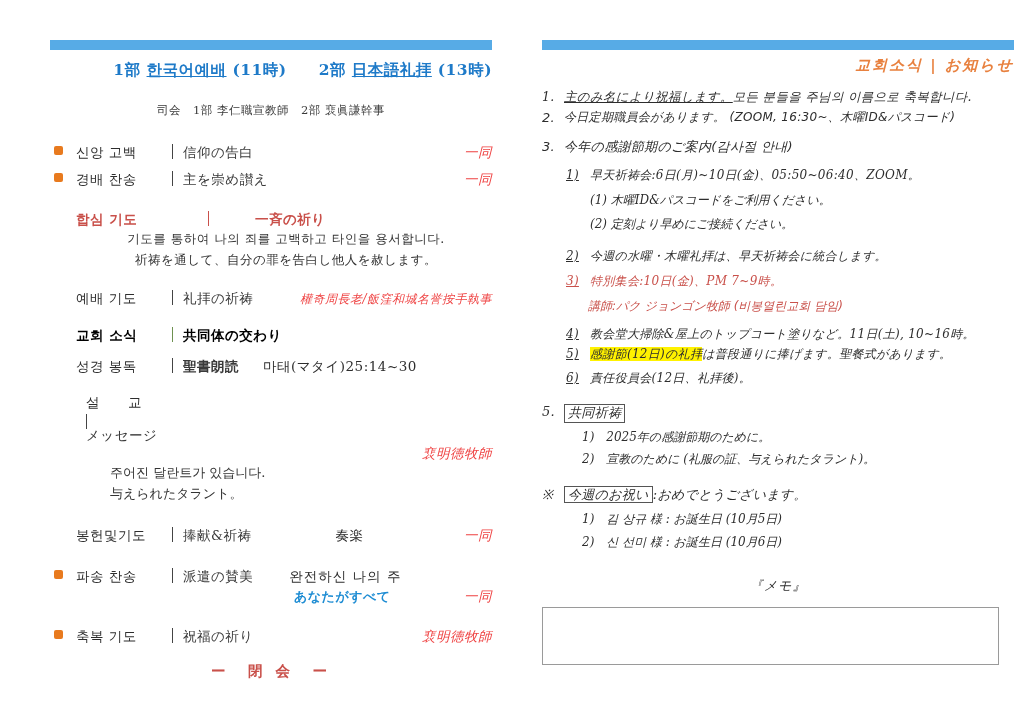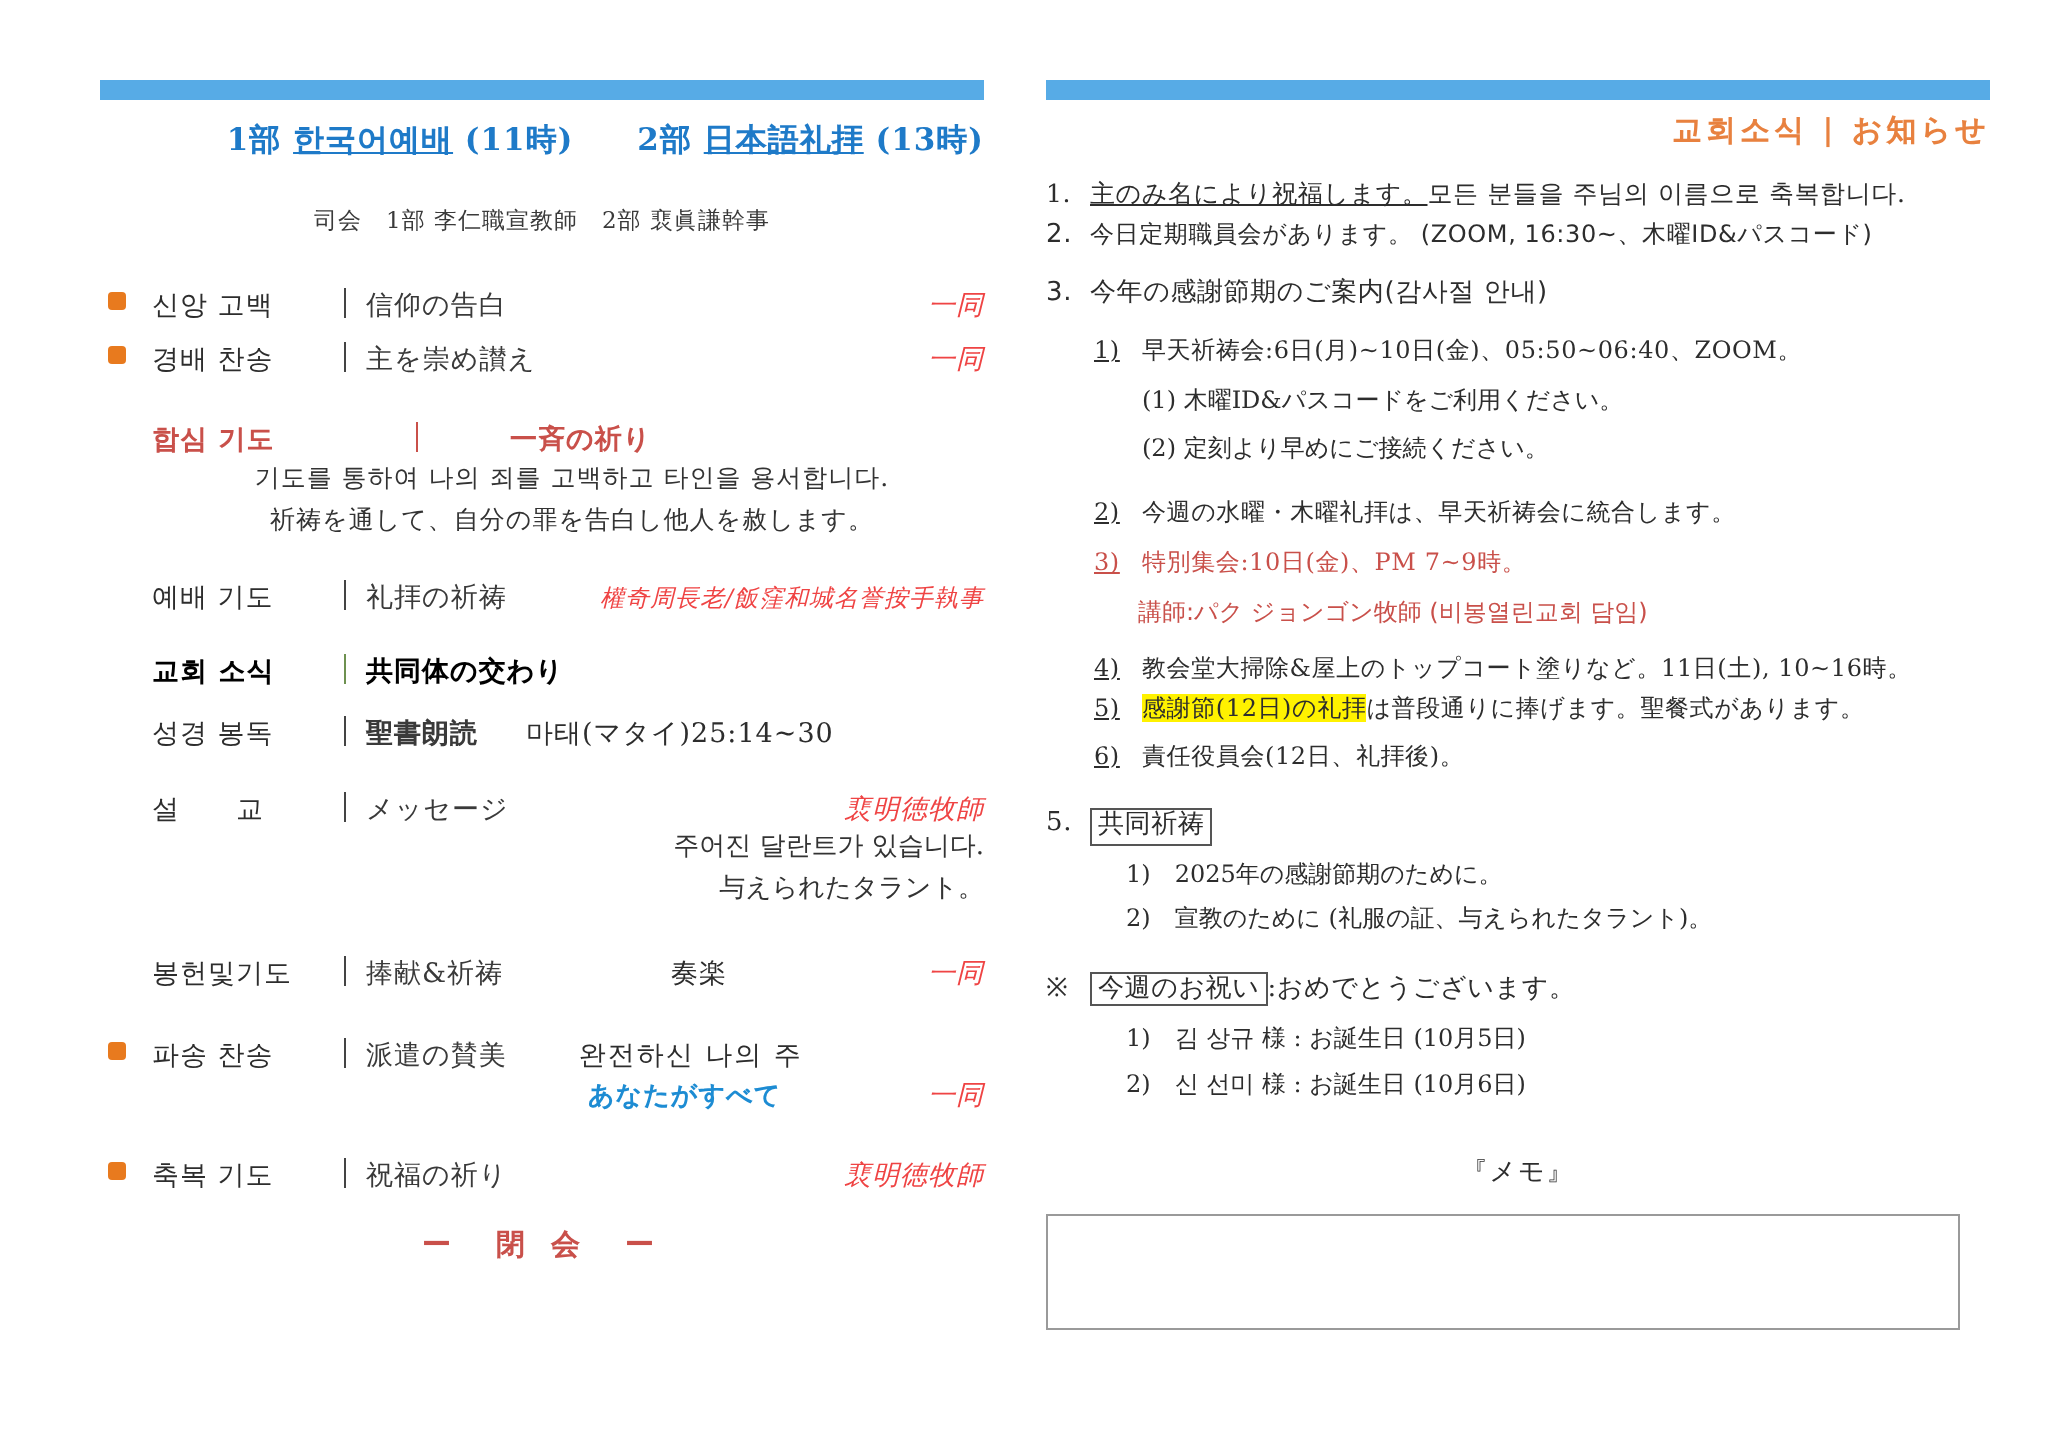--- a/index.html
+++ b/index.html
@@ -1,36 +1,36 @@
 <!DOCTYPE html>
 <html><head>
 <meta charset="utf-8">
 <style>
   html,body{margin:0;padding:0;background:#e9e9e9;}
   .page{position:relative;width:1024px;height:724px;background:#ffffff;margin:0 auto;
         font-family:"DejaVu Serif","Liberation Serif",serif;color:#2d2d2d;overflow:hidden;}
   .col{position:absolute;top:40px;}
   .col-left{left:50px;width:442px;}
-  .col-right{left:523px;width:472px;}
+  .col-right{left:542px;width:472px;font-style:italic;}
   .topbar{height:10px;background:#57ABE6;}
   
   .svc-title{margin-top:10px;text-align:right;color:#1E7AC8;font-weight:bold;font-size:15.5px;letter-spacing:.5px;}
   .svc-title .uln{text-decoration:underline;}
   .mc-line{margin-top:22px;text-align:center;font-size:11.5px;color:#3a3a3a;letter-spacing:.5px;}
   .witem{position:relative;padding-left:26px;font-size:13.5px;display:flex;align-items:baseline;letter-spacing:.5px;}
   .witem .blt{position:absolute;left:4px;top:4px;width:9px;height:9px;background:#E87A1E;border-radius:2px;}
   .klabel{display:inline-block;min-width:86px;}
   .sep{display:inline-block;width:0;border-left:1.3px solid #444;height:15px;margin:0 10px;transform:translateY(2px);}
   .jtext{color:#3a3a3a;}
   .rside{margin-left:auto;color:#ef4444;font-style:italic;}
   .red{color:#C9504A;}
   .green{color:#000000;}
   .hymn{margin:16px 0 0 0;text-align:center;font-size:13.5px;line-height:1.55;letter-spacing:1px;color:#333;}
   .pr-desc{text-align:center;font-size:12.5px;line-height:1.65;color:#333;padding-left:30px;letter-spacing:.5px;}
-  .sermon-title{text-align:right;font-size:13px;line-height:1.6;color:#333;padding-left:60px;}
+  .sermon-title{text-align:left;font-size:13px;line-height:1.6;color:#333;padding-left:60px;}
   .songjp{color:#1D8CD3;font-weight:bold;font-family:"DejaVu Sans","Liberation Sans",sans-serif;font-size:13px;}
   .closing{ text-align:center;color:#C9504A;font-size:14.5px;letter-spacing:4px;font-weight:bold;}
   
   .news-head{margin-top:6px;text-align:right;color:#E8813F;font-weight:bold;font-size:15px;letter-spacing:2px;}
   .rmain{font-size:12.5px;line-height:1.3;letter-spacing:.3px;display:flex;}
   .mnum{display:inline-block;min-width:22px;}
   .gothic{font-family:"DejaVu Sans","Liberation Sans",sans-serif;}
   .u{text-decoration:underline;}
   .rsub{margin-left:24px;font-size:12px;display:flex;line-height:1.3;letter-spacing:.3px;}
   .rnum{display:inline-block;min-width:24px;}
@@ -96,21 +96,21 @@
       <span>共同体の交わり</span>
     </div>
 
     <div class="witem" style="margin-top:11px;">
       <span class="klabel">성경 봉독</span>
       <span class="sep"></span>
       <span class="jtext" style="font-weight:bold;">聖書朗読</span>
       <span style="margin-left:24px;">마태(マタイ)25:14~30</span>
     </div>
 
-    <div class="witem" style="margin-top:18px;">
+    <div class="witem" style="margin-top:18px;flex-direction:column;">
       <span class="klabel">설　　교</span>
       <span class="sep"></span>
       <span class="jtext">メッセージ</span>
       <span class="rside">裵明徳牧師</span>
     </div>
     <div class="sermon-title">
       <div>주어진 달란트가 있습니다.</div>
       <div>与えられたタラント。</div>
     </div>
 

